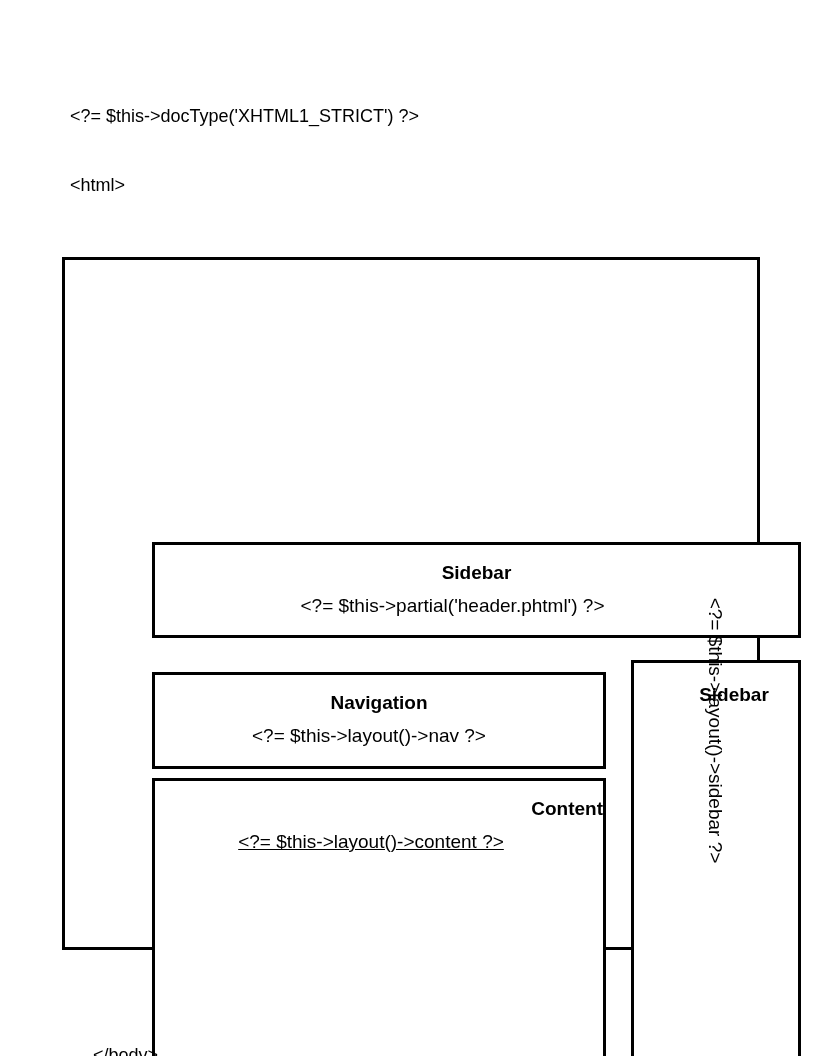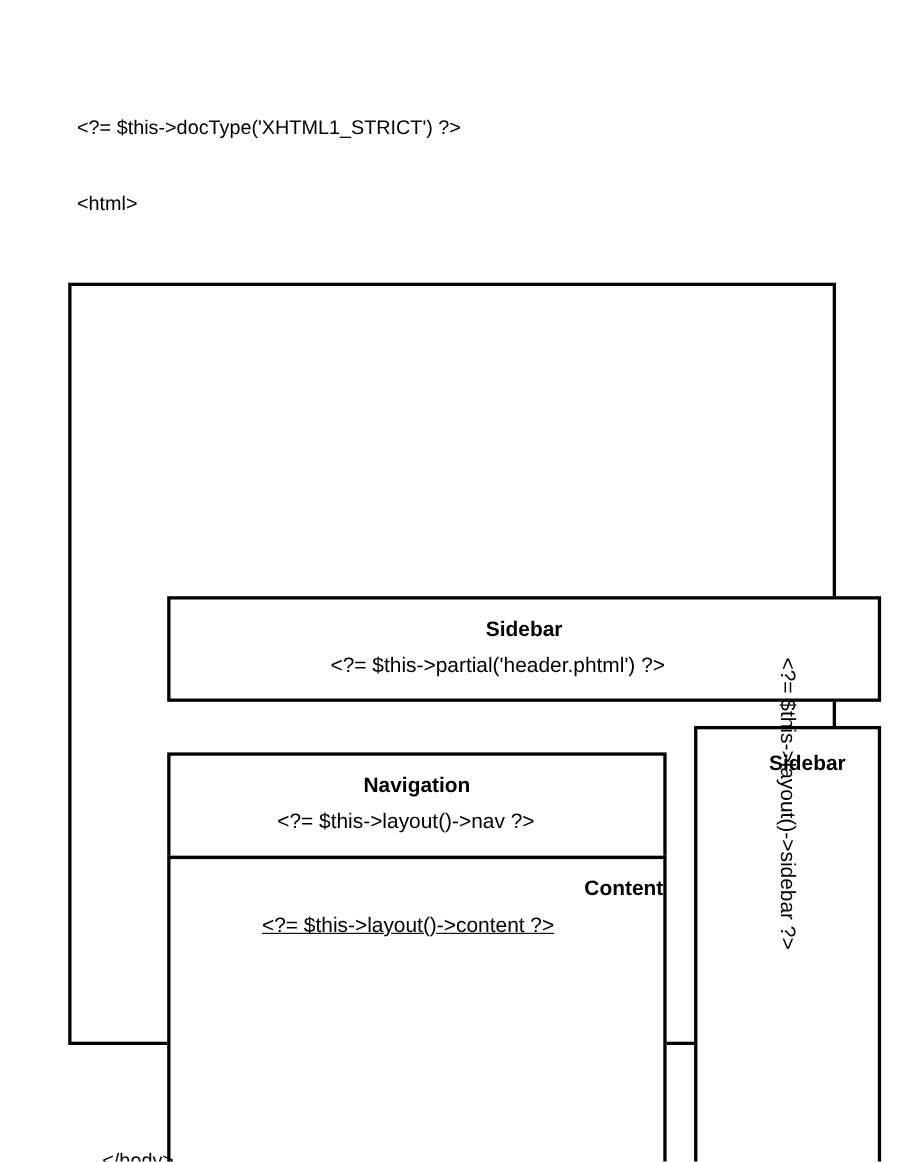--- a/index.html
+++ b/index.html
@@ -35,21 +35,21 @@
   .box {
     position: absolute;
     border: 3px solid #000000;
     background: #ffffff;
     box-sizing: border-box;
   }
 
   #outer-box  { left: 62px;  top: 257px; width: 698px; height: 693px; }
 
   #header-box { left: 87px;  top: 282px; width: 649px; height: 96px; }
-  #nav-box    { left: 87px;  top: 424px; width: 454px; height: 97px; }
+  #nav-box    { left: 87px;  top: 412px; width: 454px; height: 97px; }
   #content-box{ left: 87px;  top: 518px; width: 454px; height: 287px; }
   #sidebar-box{ left: 566px; top: 400px; width: 170px; height: 408px; }
 
   .box-title {
     position: absolute;
     left: 0;
     right: 0;
     text-align: center;
     font-size: 19px;
     font-weight: bold;

